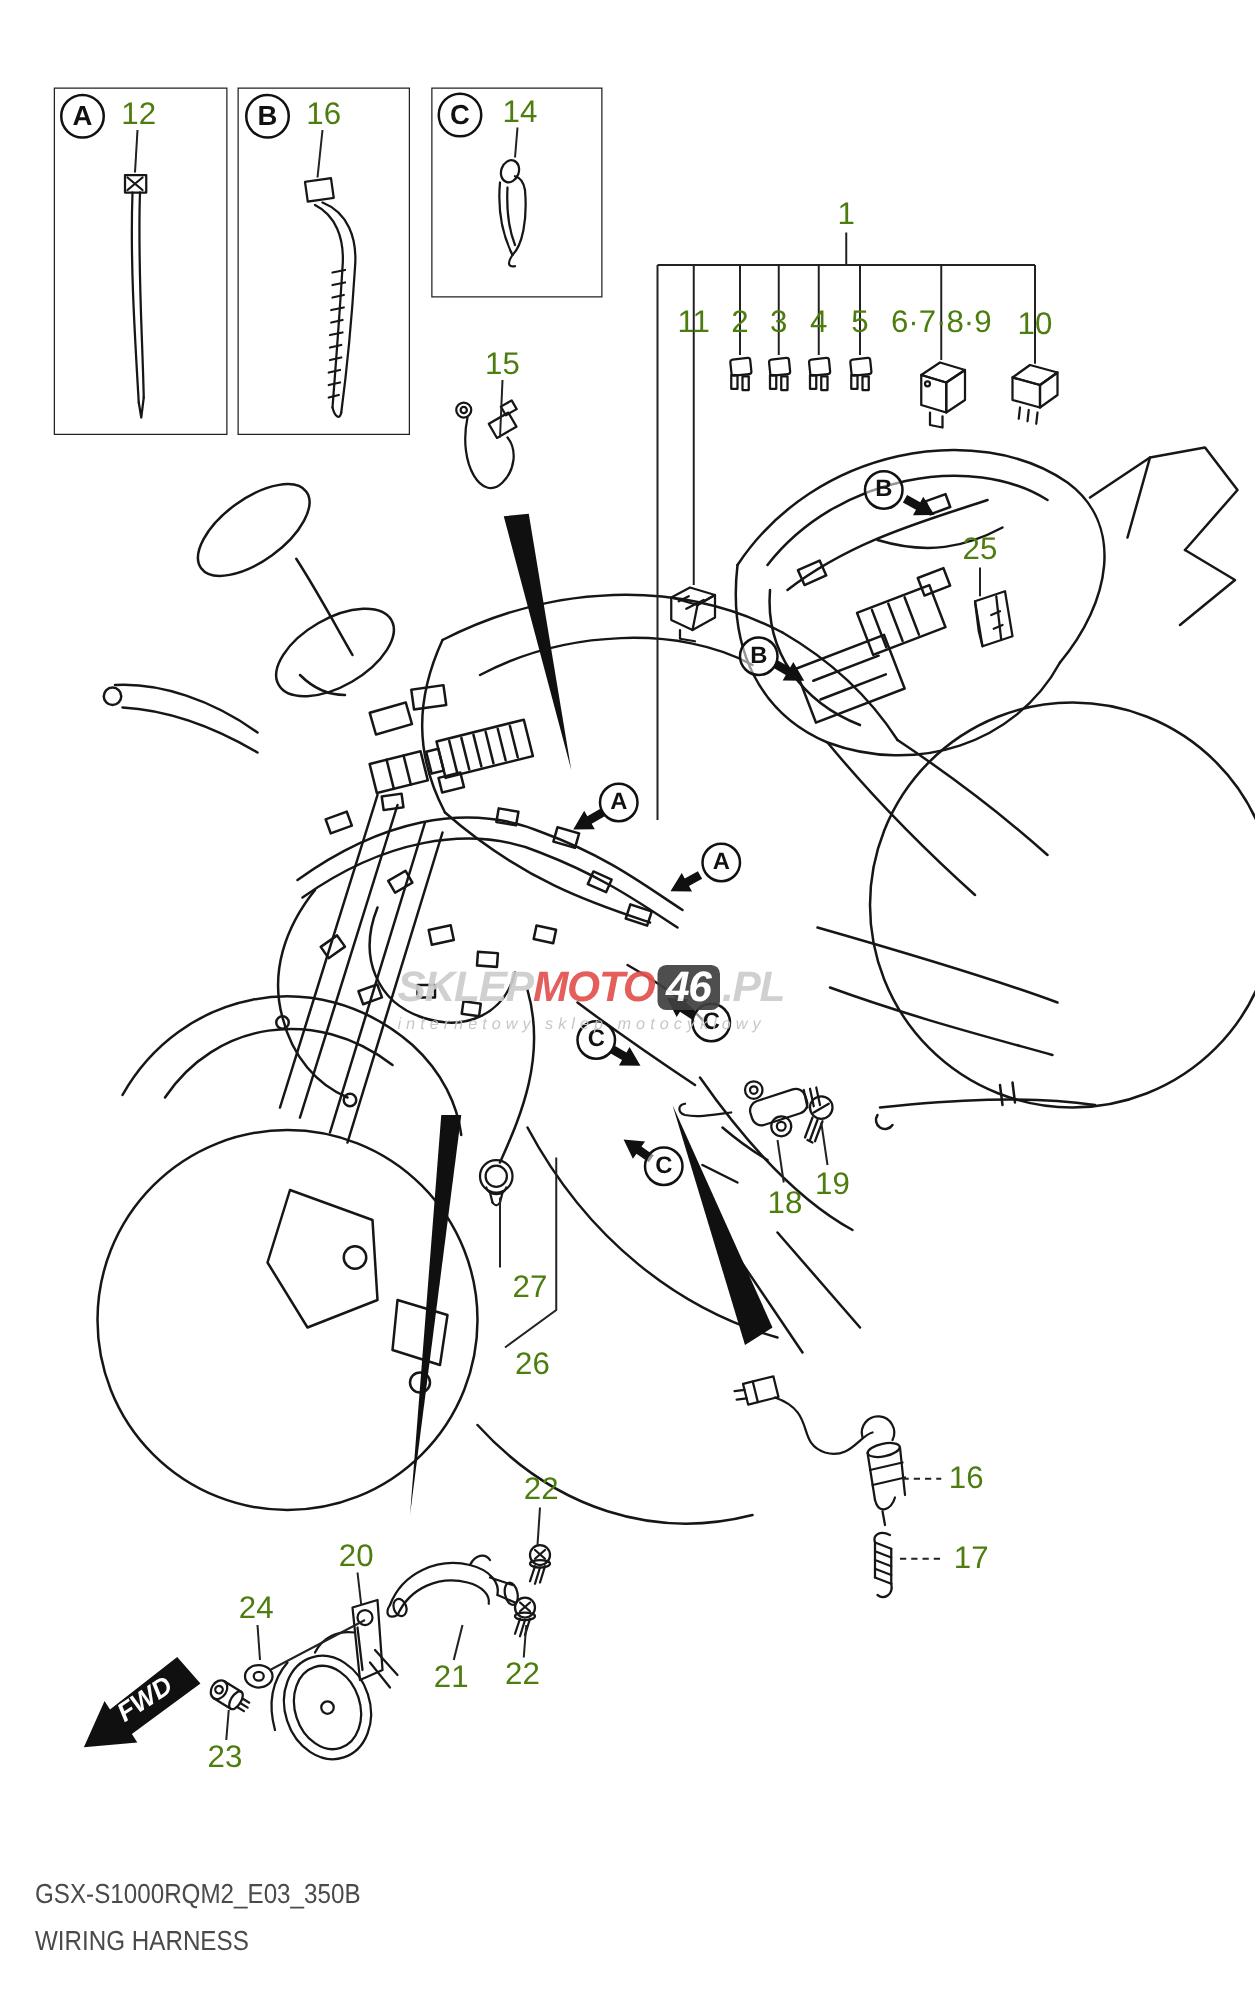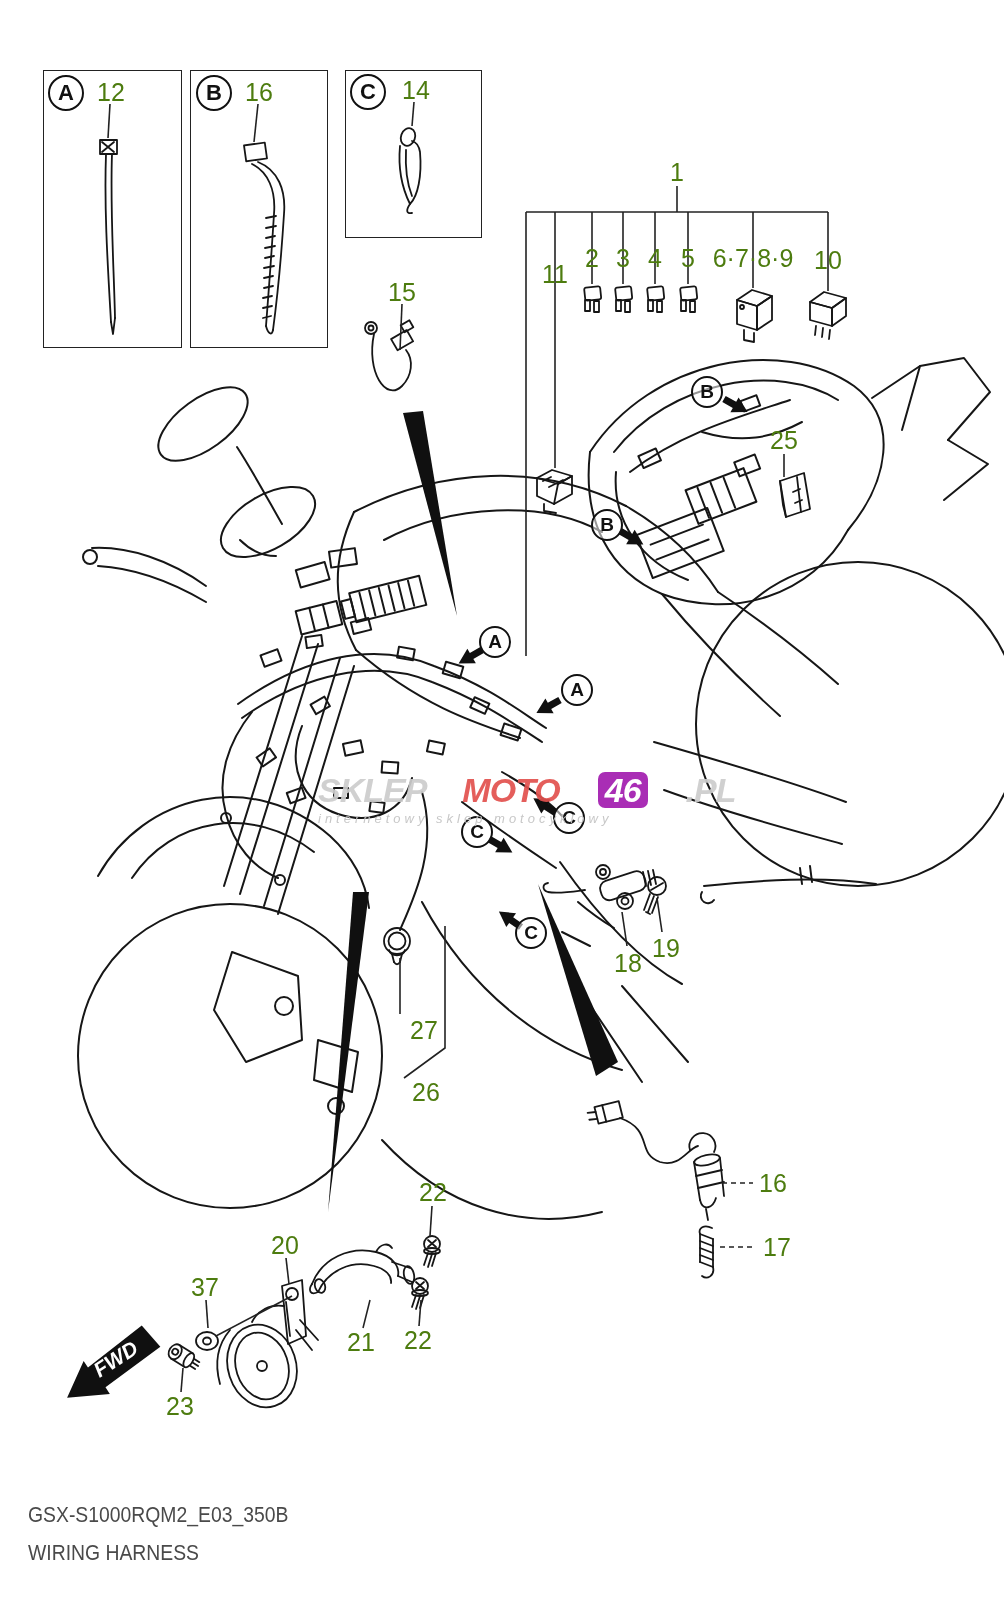--- a/index.html
+++ b/index.html
@@ -10,24 +10,24 @@
          letter-spacing:1px;}
   .legend-box{position:absolute;border:1.6px solid #222;background:transparent;}
   .cmark{position:absolute;width:28px;height:28px;border:2.5px solid #111;border-radius:50%;
          display:flex;align-items:center;justify-content:center;font-size:19px;font-weight:bold;
          color:#111;background:rgba(255,255,255,.55);transform:translate(-50%,-50%);}
   .cmark.big{width:32px;height:32px;font-size:22px;}
   .callout{position:absolute;transform:translate(-50%,-50%);font-size:25px;color:#4d7c0f;
            white-space:nowrap;font-weight:500;}
   .watermark{position:absolute;left:318px;top:772px;opacity:.92;pointer-events:none;}
   .wm-row{display:flex;align-items:center;font-style:italic;font-weight:bold;font-size:34px;
-          letter-spacing:-1px;line-height:34px;gap:36px;}
+          letter-spacing:-1px;line-height:34px;}
   .wm-gray{color:#cdcdcd;}
   .wm-red{color:#e2514e;}
-  .wm-box{background:#a21caf;color:#fff;border-radius:7px;padding:0 7px;margin:0 2px;
+  .wm-box{background:#404040;color:#fff;border-radius:7px;padding:0 7px;margin:0 2px;
           font-size:34px;line-height:36px;}
   .wm-sub{margin-top:3px;color:#c3c3c3;font-style:italic;font-size:13px;letter-spacing:4px;}
   .footer{position:absolute;left:28px;top:1496px;color:#4a4a4a;font-size:22px;line-height:38px;
           transform:scaleX(.88);transform-origin:left top;}
 </style>
 </head>
 <body>
 
 <div class="stage">
 
@@ -450,37 +450,37 @@
     </div>
   <div class="cmark" style="left:531px;top:933px;">
       <span>C</span>
     </div>
 
   <div class="callout" style="left:111px;top:92px;">12</div>
   <div class="callout" style="left:259px;top:92px;">16</div>
   <div class="callout" style="left:416px;top:90px;">14</div>
   <div class="callout" style="left:402px;top:292px;">15</div>
   <div class="callout" style="left:677px;top:172px;">1</div>
-  <div class="callout" style="left:555px;top:258px;margin-top:16px;">11</div>
+  <div class="callout" style="left:555px;top:258px;">11</div>
   <div class="callout" style="left:592px;top:258px;">2</div>
   <div class="callout" style="left:623px;top:258px;">3</div>
   <div class="callout" style="left:655px;top:258px;">4</div>
   <div class="callout" style="left:688px;top:258px;">5</div>
   <div class="callout" style="left:753px;top:258px;">6·7·8·9</div>
   <div class="callout" style="left:828px;top:260px;">10</div>
   <div class="callout" style="left:784px;top:440px;">25</div>
   <div class="callout" style="left:628px;top:963px;">18</div>
   <div class="callout" style="left:666px;top:948px;">19</div>
   <div class="callout" style="left:400px;top:1030px;margin-left:24px;">27</div>
   <div class="callout" style="left:426px;top:1092px;">26</div>
   <div class="callout" style="left:773px;top:1183px;">16</div>
   <div class="callout" style="left:777px;top:1247px;">17</div>
   <div class="callout" style="left:433px;top:1192px;">22</div>
   <div class="callout" style="left:285px;top:1245px;">20</div>
-  <div class="callout" style="left:205px;top:1287px;">37</div>
+  <div class="callout" style="left:205px;top:1287px;">24</div>
   <div class="callout" style="left:361px;top:1342px;">21</div>
   <div class="callout" style="left:418px;top:1340px;">22</div>
   <div class="callout" style="left:180px;top:1406px;">23</div>
 
   <div class="watermark">
     <div class="wm-row">
       <span class="wm-gray">SKLEP</span>
         <span class="wm-red">MOTO</span>
         <span class="wm-box">46</span>
         <span class="wm-gray">.PL</span>

